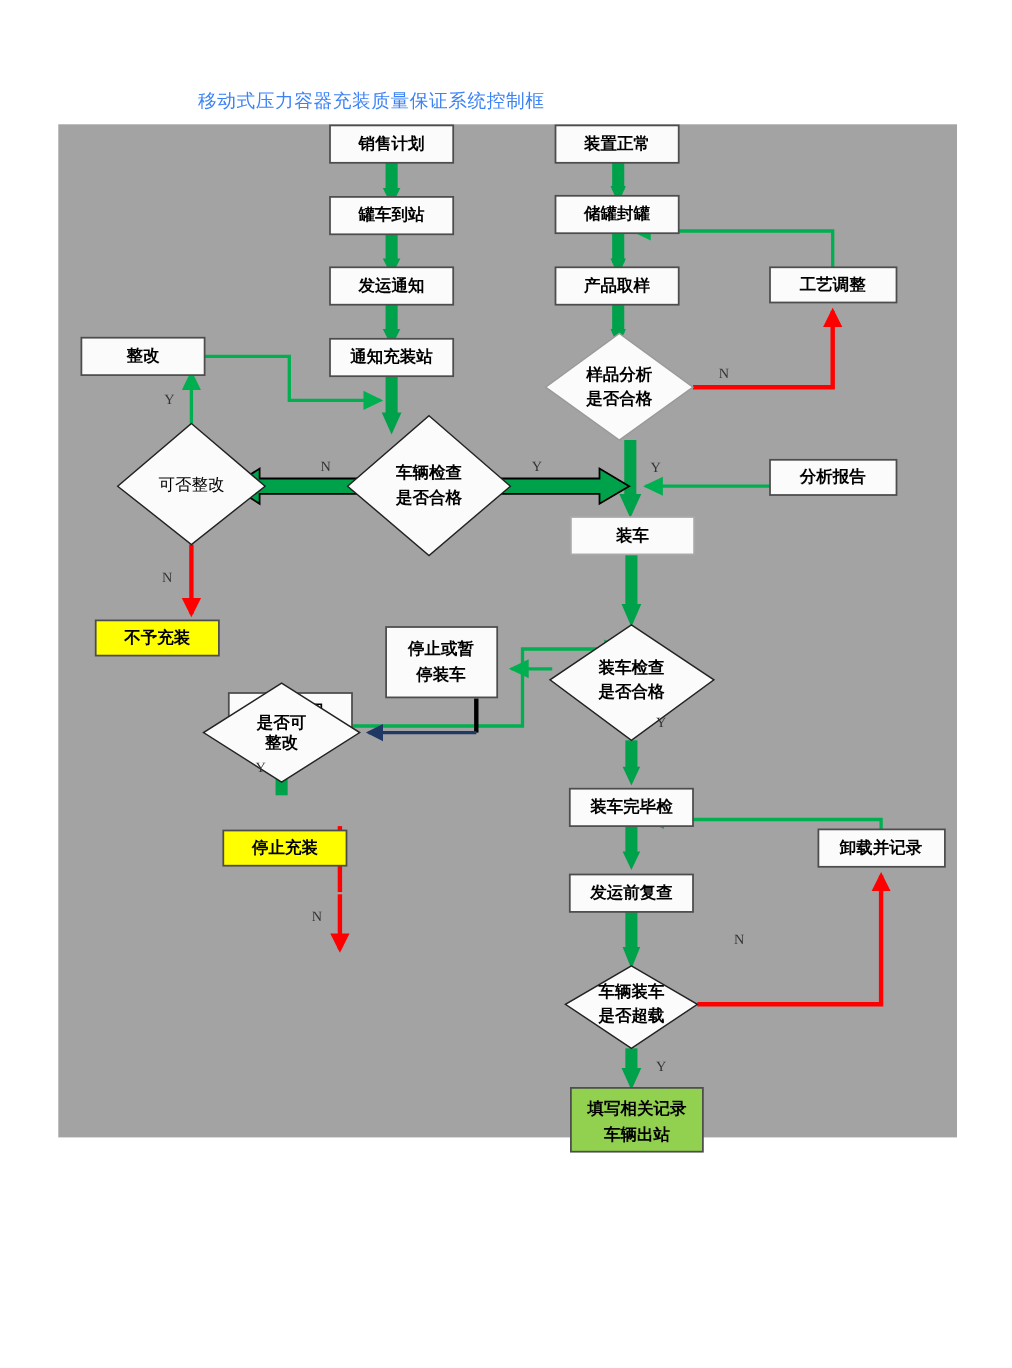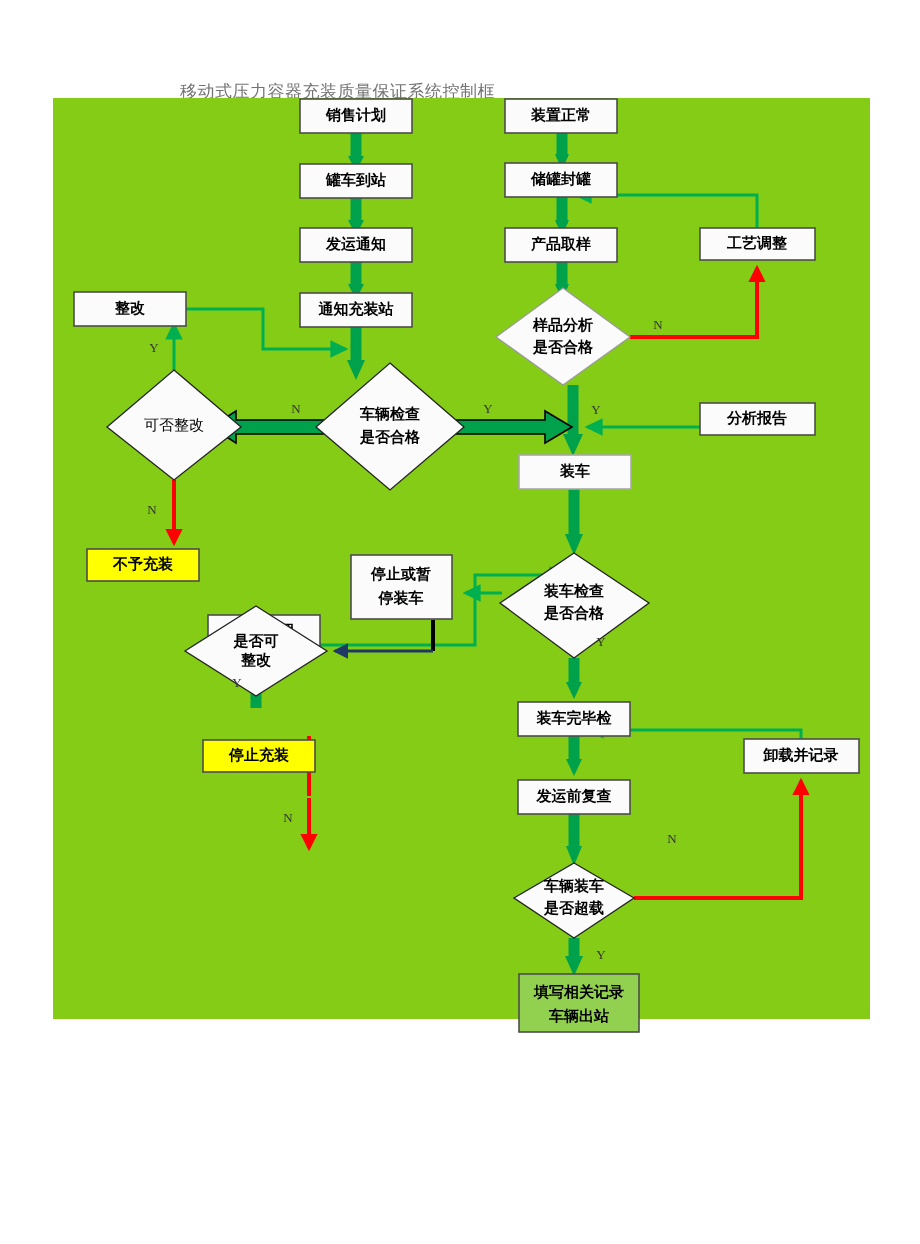--- a/index.html
+++ b/index.html
@@ -1,20 +1,20 @@
 <!DOCTYPE html>
 <html><head>
 <meta charset="utf-8">
 <style>
   html,body{margin:0;padding:0;background:#ffffff;}
   body{width:920px;height:1244px;position:relative;
        font-family:"Liberation Serif","DejaVu Serif",serif;}
-  #page-title{position:absolute;left:180px;top:80px;font-size:17px;color:#737373;
+  #page-title{position:absolute;left:180px;top:80px;font-size:17px;color:#3b82f6;
               letter-spacing:.5px;white-space:nowrap;}
-  #canvas{position:absolute;left:53px;top:98px;width:817px;height:921px;background:#84cc16;}
+  #canvas{position:absolute;left:53px;top:113px;width:817px;height:921px;background:#a3a3a3;}
   svg{position:absolute;left:0;top:0;width:817px;height:921px;overflow:visible;}
   .nodetext{font-family:"Liberation Serif","DejaVu Serif",serif;font-size:15px;
             fill:#000;text-anchor:middle;dominant-baseline:middle;font-weight:bold;}
   .nodetext.plain{font-weight:normal;}
   .yn{font-family:"Liberation Serif","DejaVu Serif",serif;font-size:13px;fill:#333;
       text-anchor:middle;dominant-baseline:middle;}
   .boxshape{fill:#fbfbfb;stroke:#4d4d4d;stroke-width:1.6;}
   .boxshape.light{stroke:#a9a9a9;}
   .boxshape.yellow{fill:#ffff00;stroke:#4d4d4d;}
   .boxshape.green{fill:#92d050;stroke:#4d4d4d;}

